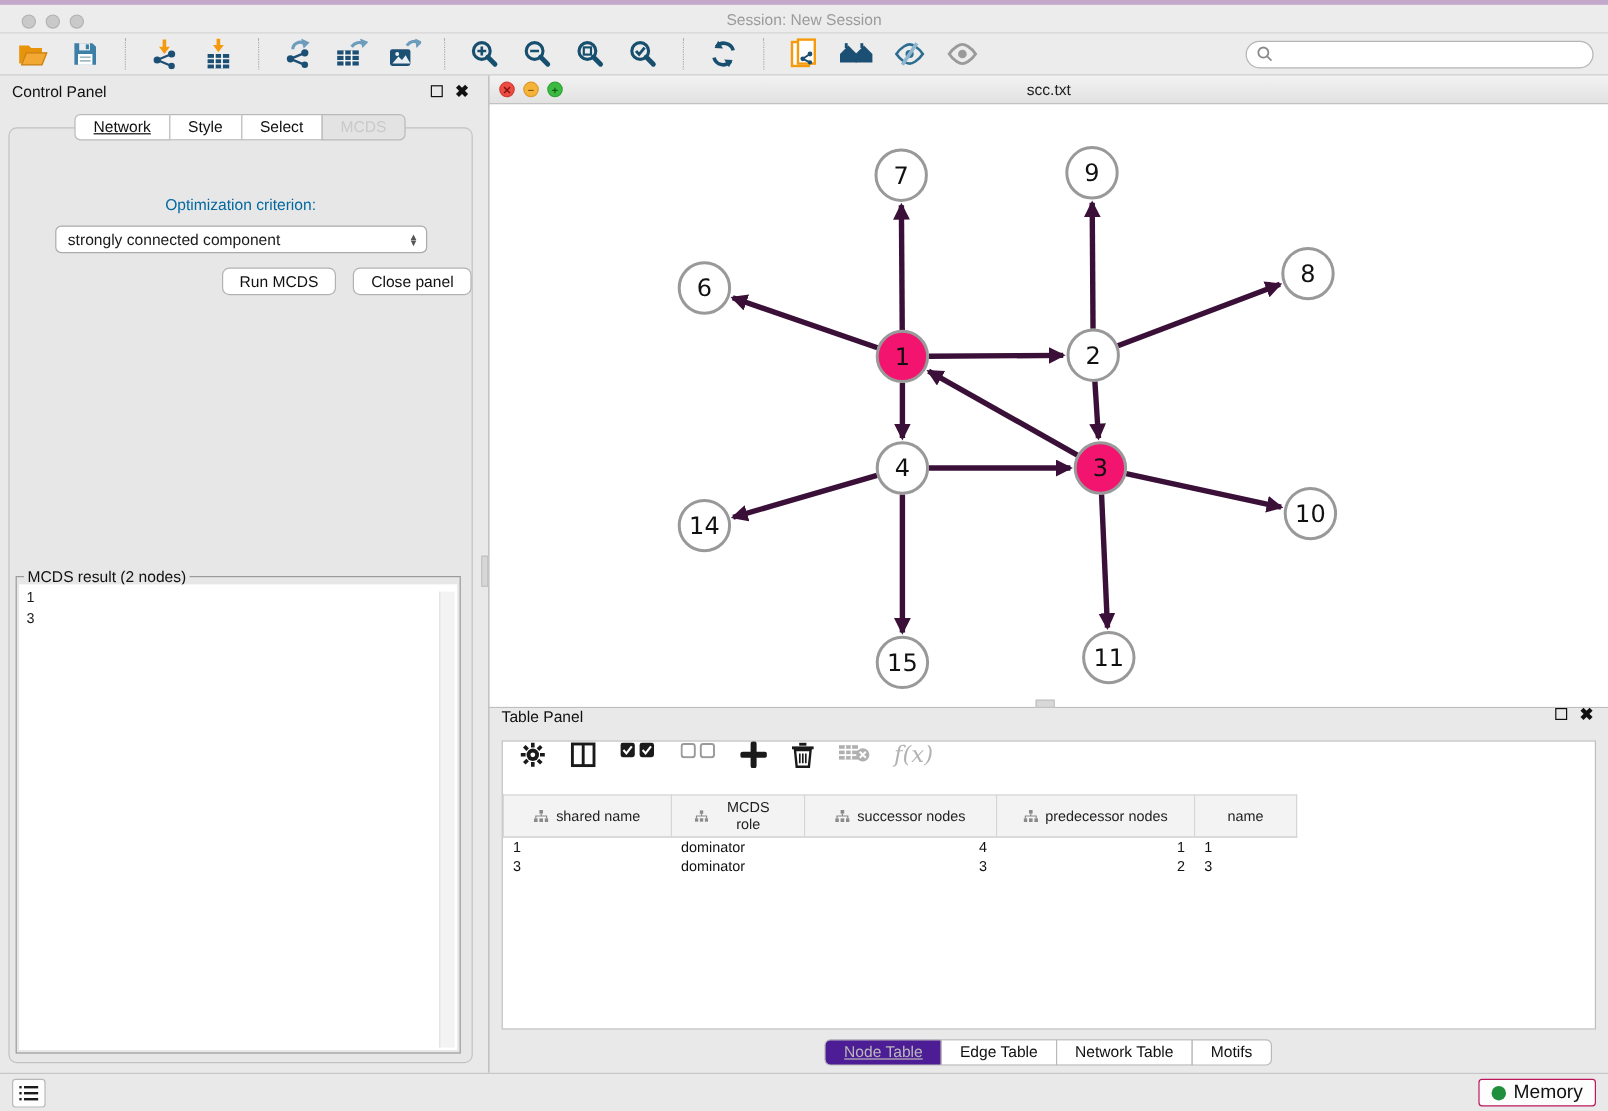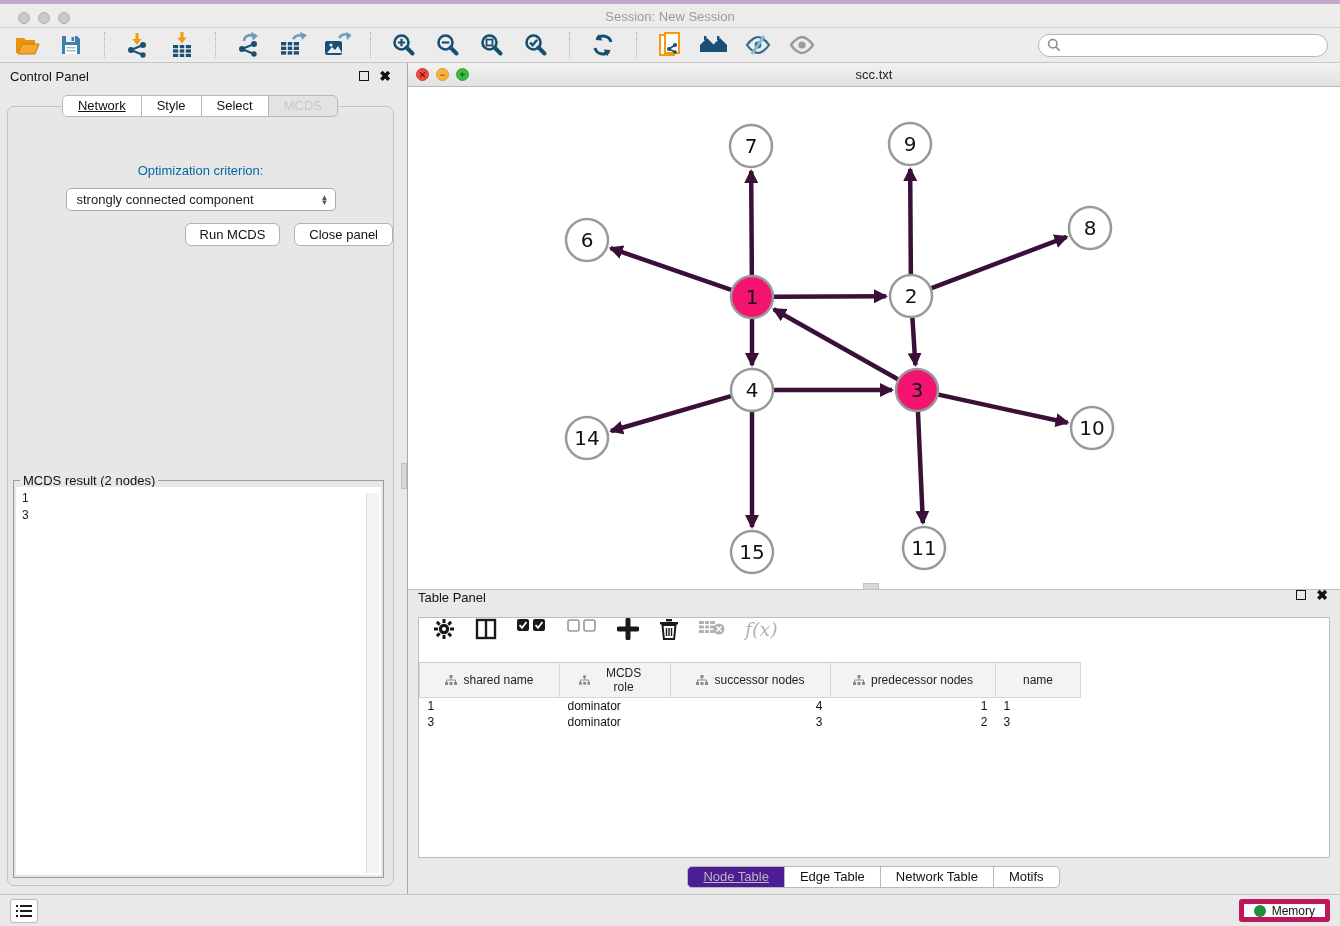--- a/index.html
+++ b/index.html
@@ -48,21 +48,21 @@
   }
   .seg-tab:first-child { border-radius:5px 0 0 5px;text-decoration:underline; }
   .seg-tab:last-child { border-radius:0 5px 5px 0; }
   .seg-tab.active { background:#e3e3e3; color:#c9c9c9; }
   .cp-box {
     position:absolute; top:43px; left:7px; right:7px; bottom:8px;
     background:#e7e7e7; border:1px solid #c2c2c2; border-radius:7px;
   }
   .cp-optlabel { margin-top:56px; text-align:center; font-size:13px; color:#0369a1; }
   .cp-select {
-    margin:10px auto 0; width:270px; height:23px; background:#fff;
+    margin:10px auto 0; width:310px; height:23px; background:#fff;
     border:1px solid #ababab; border-radius:5px; display:flex; align-items:center;
     padding:0 6px 0 10px; font-size:13px;
   }
   .cp-select .stepper { margin-left:auto; display:flex; flex-direction:column; line-height:5px; font-size:8px; color:#555; }
   .cp-buttons { margin-top:12px; display:flex; justify-content:flex-end; gap:14px; }
   .cp-btn {
     background:#fff; border:1px solid #b2b2b2; border-radius:6px;
     padding:3px 14px; font-size:13px; font-family:"Liberation Sans",sans-serif; color:#111;
   }
   .cp-fieldset {
@@ -121,22 +121,22 @@
   .statusbar {
     position:absolute; bottom:0; left:0; right:0; height:32px;
     background:#e9e9e9; border-top:1px solid #c6c6c6;
     display:flex; align-items:center; padding:0 10px;
   }
   .sb-listbtn {
     width:28px; height:24px; background:#fdfdfd; border:1px solid #b9b9b9; border-radius:3px;
     display:flex; align-items:center; justify-content:center;
   }
   .sb-memory {
-    margin-left:auto; height:23px; background:#fdfdfd; border:5px solid #be185d; border-radius:3px;
-    display:flex; align-items:center; gap:6px; padding:0 10px; font-size:12px; color:#111;
+    margin-left:auto; height:23px; background:#fdfdfd; border:1px solid #be185d; border-radius:3px;
+    display:flex; align-items:center; gap:6px; padding:0 10px; font-size:16px; color:#111;
   }
   .mem-dot { width:12px; height:12px; border-radius:50%; background:#1f8f3c; }
   .fx-label { font-family:"DejaVu Serif", serif; font-style:italic; font-size:19px; color:#b3b3b3; }
 </style>
 </head>
 <body>
 
 <div class="app-titlebar">
   <div class="traffic-gray">
     <span></span>

